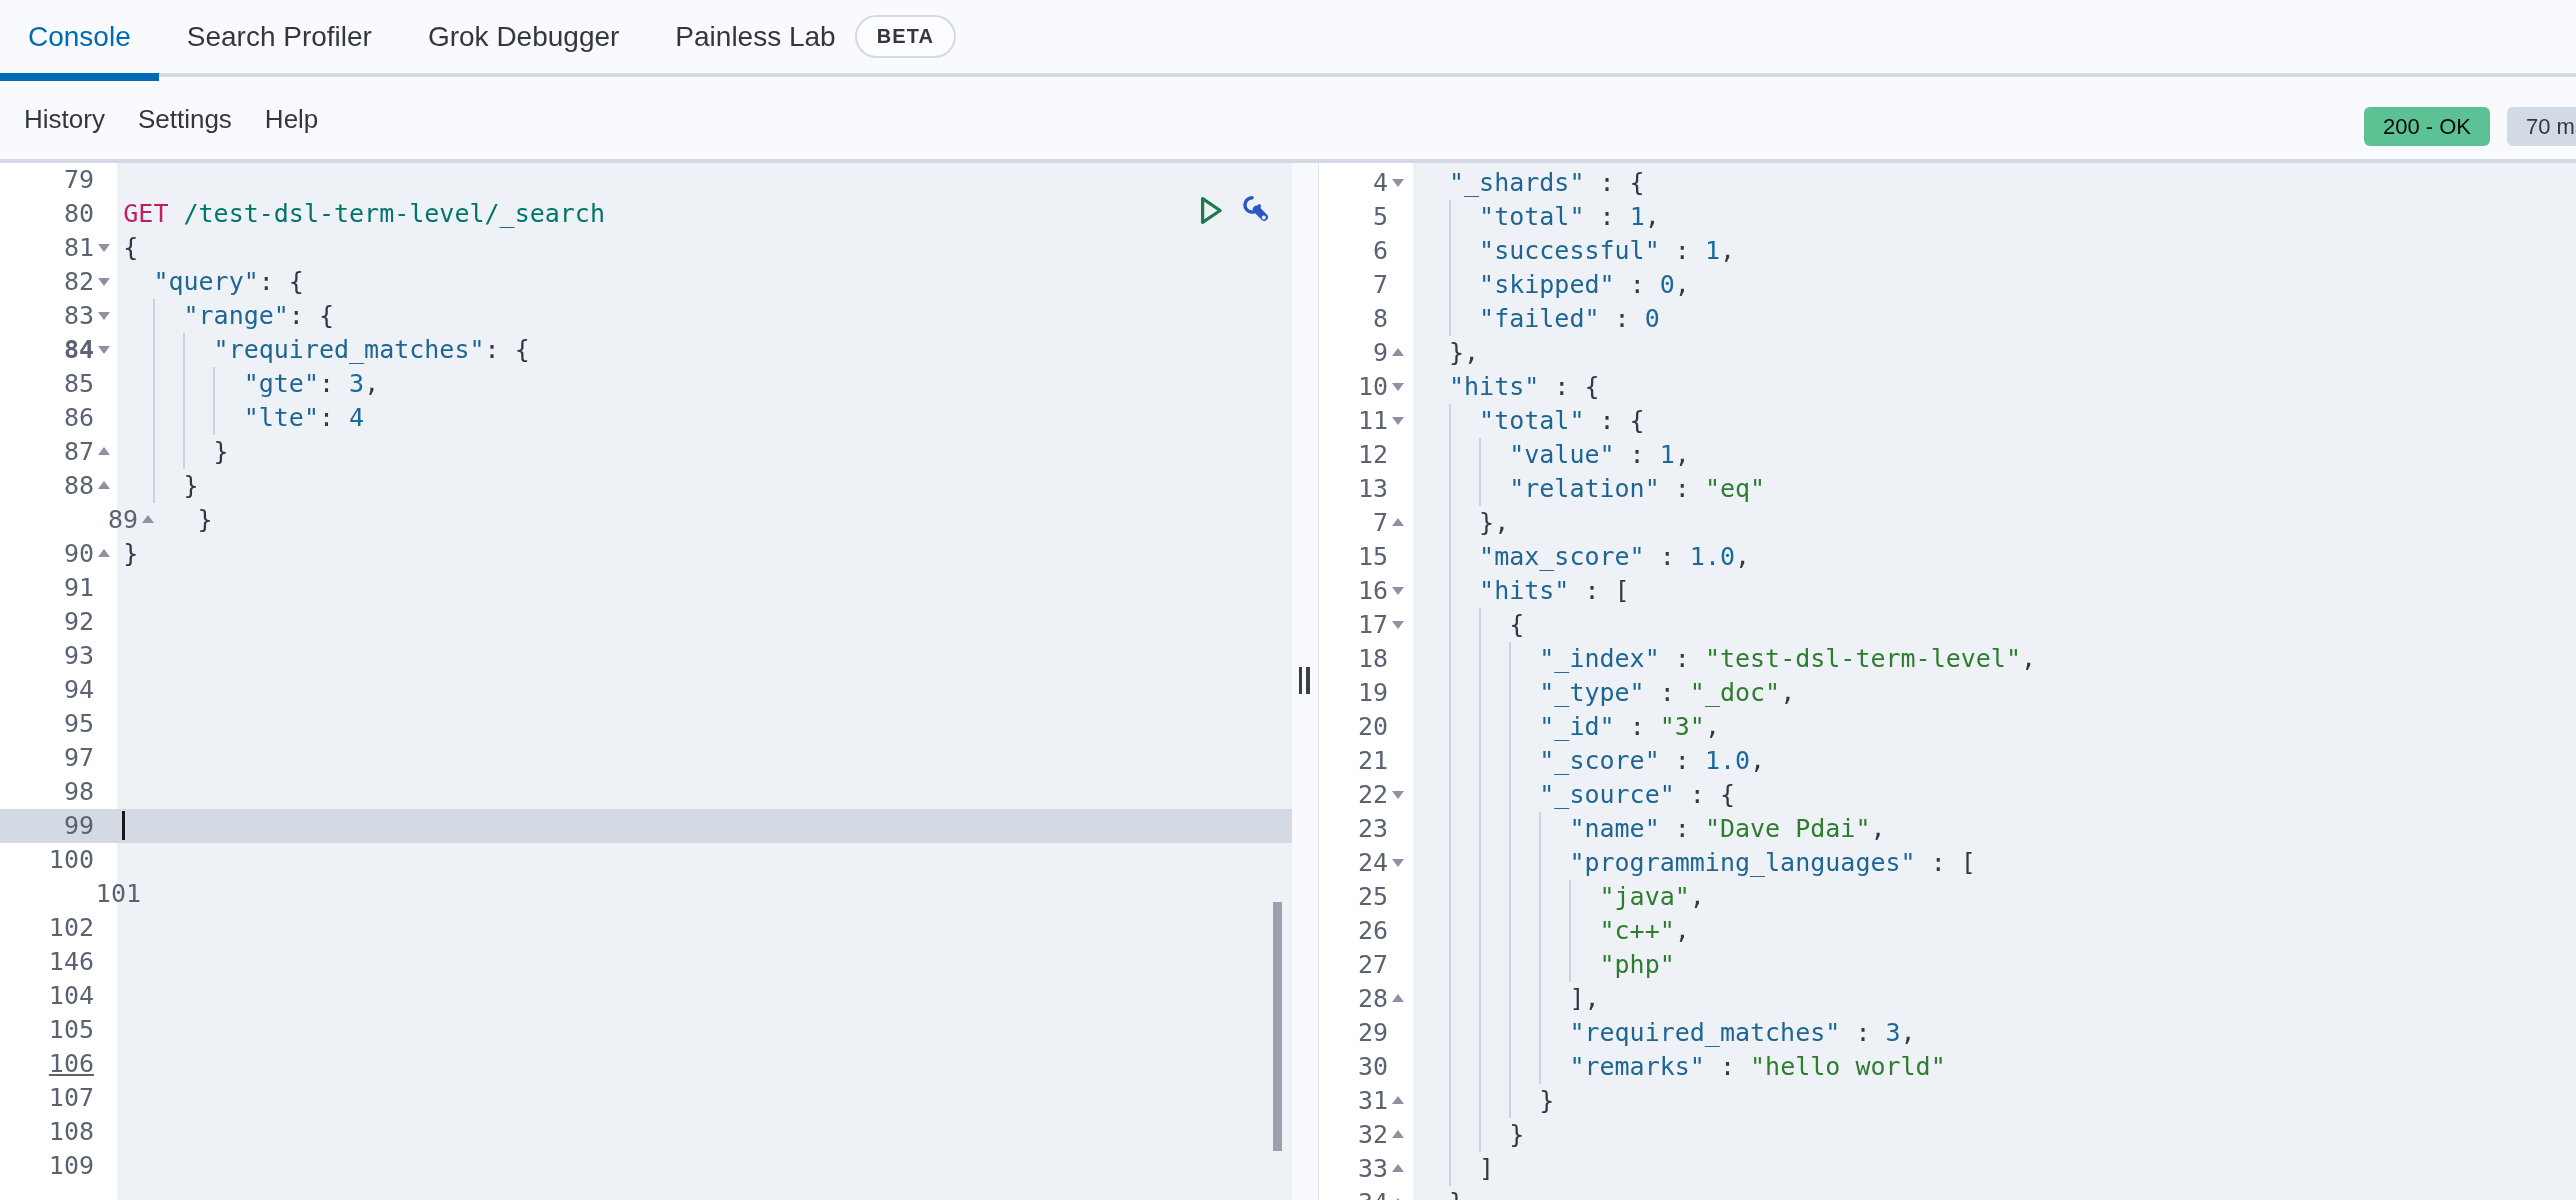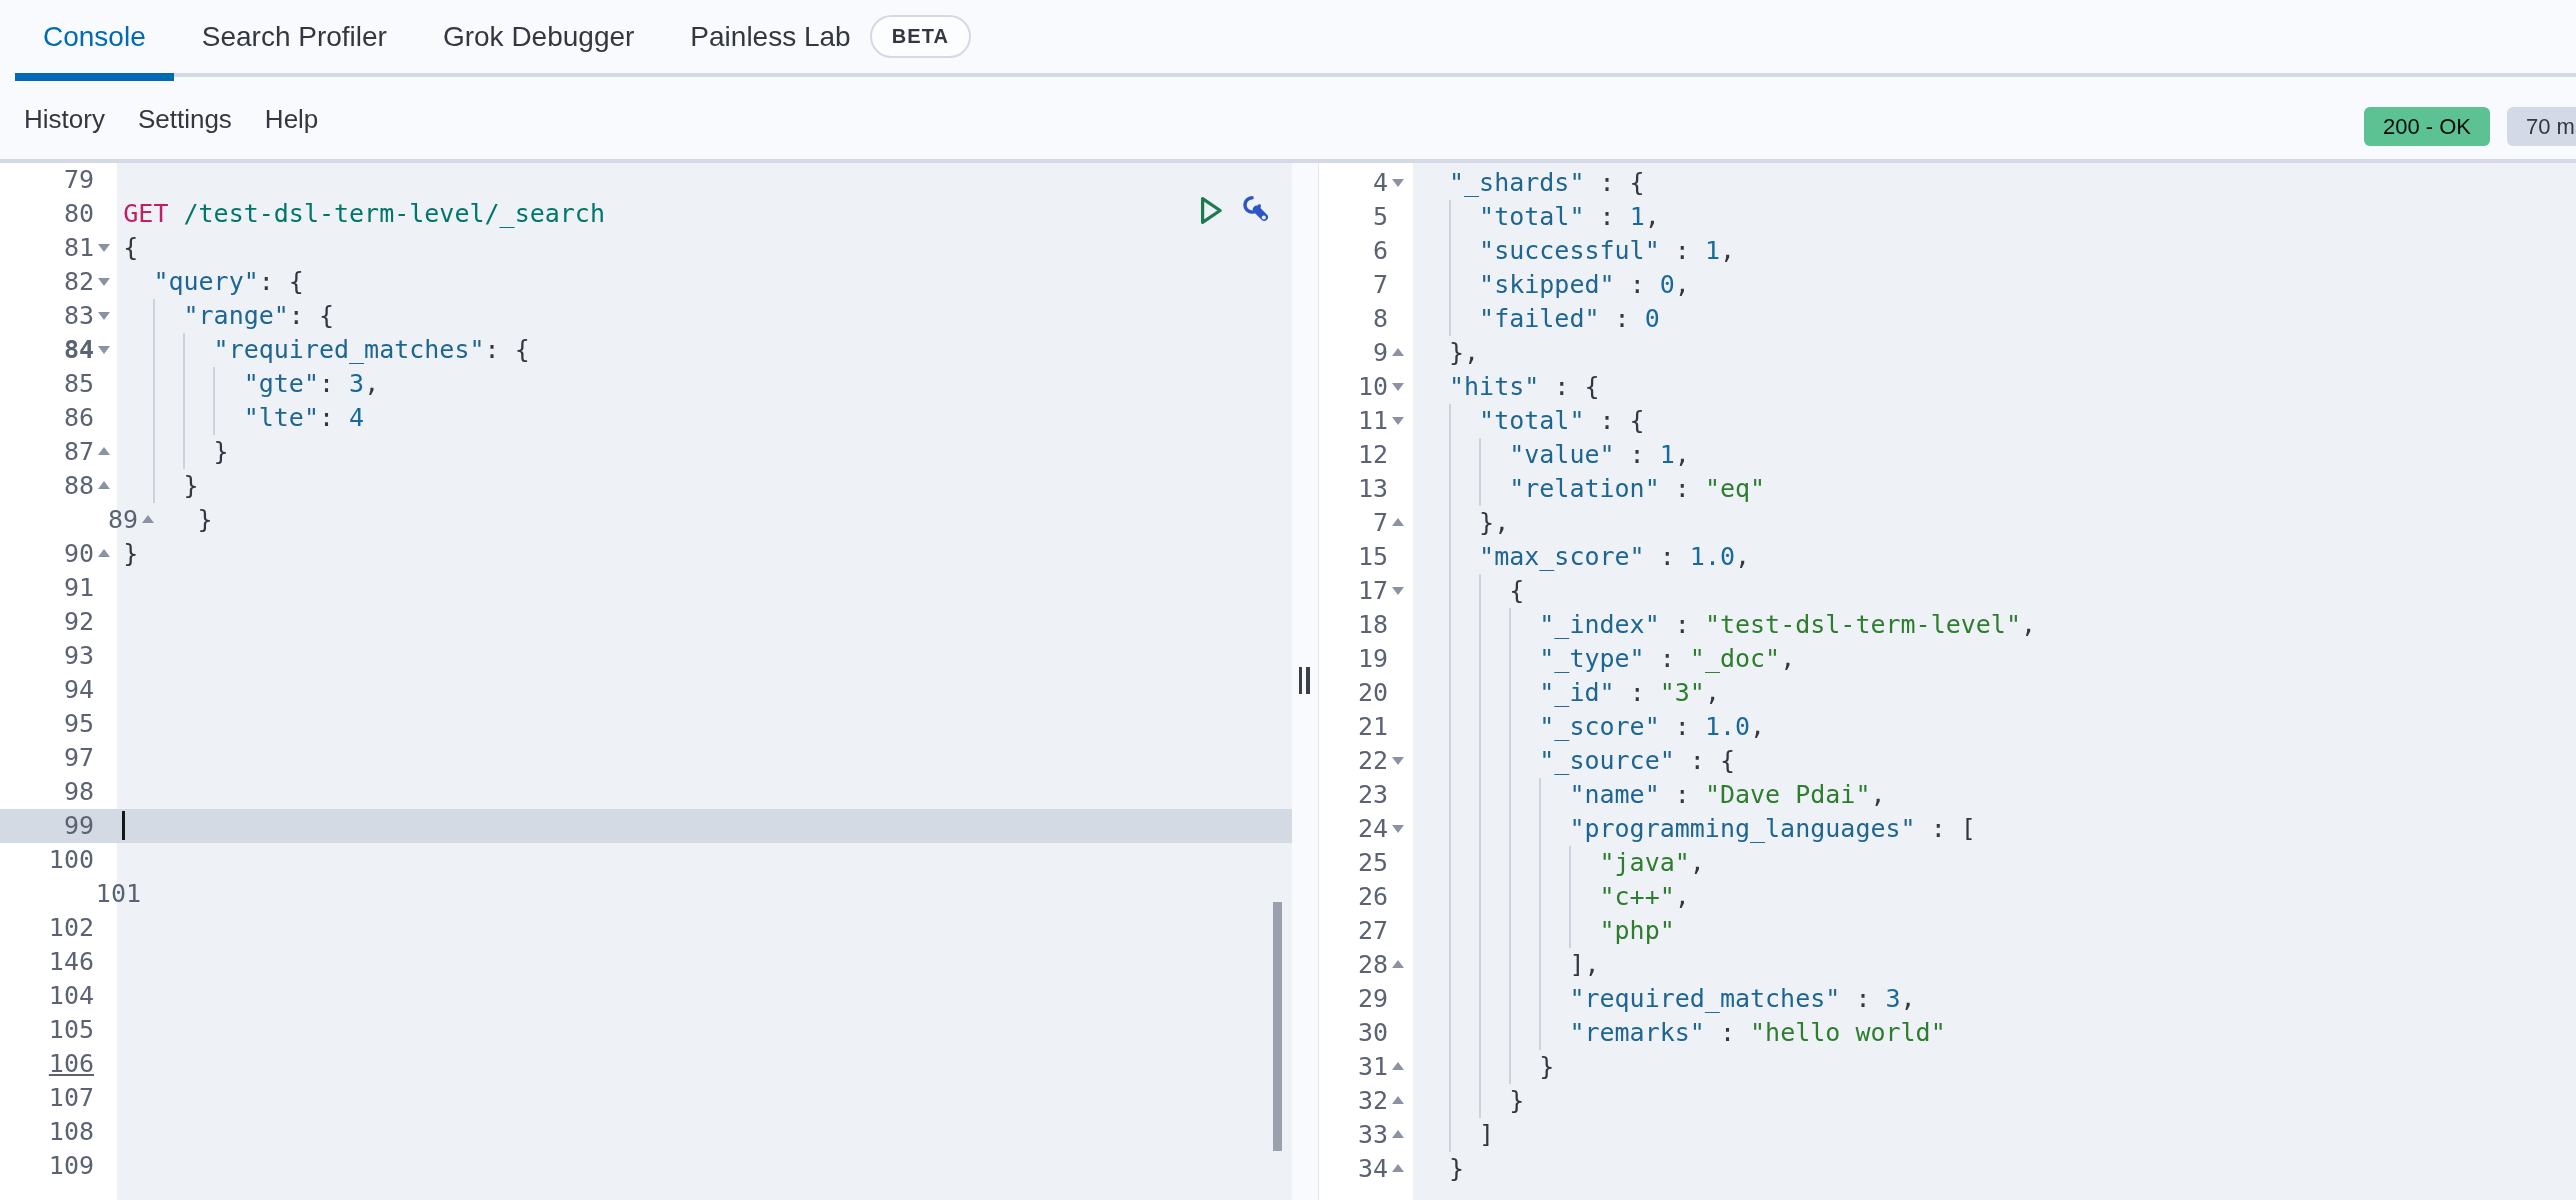--- a/index.html
+++ b/index.html
@@ -2,21 +2,21 @@
 <html style="font-size:11.7px"><head>
 <meta charset="utf-8">
 <style>
   html,body{margin:0;padding:0}
   body{
     position:relative;width:2576px;height:1201px;overflow:hidden;
     background:#f8fafd;color:#343741;
     font-family:"Liberation Sans",sans-serif;
   }
   
-  .tabbar{position:absolute;left:15px;top:0;right:0;height:81px}
+  .tabbar{position:absolute;left:0;top:0;right:0;height:81px}
   .tabline{position:absolute;left:0;right:0;top:73px;height:3.7px;background:#d3dae6}
   .tabs{position:absolute;left:0;top:0;height:73px;display:flex}
   .tab{position:relative;display:flex;align-items:center;padding:0 28px;
        font-size:28px;font-weight:500;color:#343741;white-space:nowrap;cursor:pointer}
   .tab.active{color:#006bb4}
   .tab.active::after{content:"";position:absolute;left:0;right:0;top:73px;height:8px;background:#006bb4}
   .beta{margin-left:19px;border:2.2px solid #d3dae6;border-radius:731px;padding:0 20px;height:39px;
         display:flex;align-items:center;font-size:20px;font-weight:700;letter-spacing:1.1px;
         color:#343741;background:#fcfdff}
   
@@ -335,20 +335,27 @@
           <i class="arr arr-up"></i>
         </span>
         <div class="code"><b class="guide" style="left: 36px;"></b><span style="color: rgb(52, 55, 65);">    },</span></div>
       </div>
       <div class="row">
         <span class="ln" style="width: 70px;">15</span>
         <span class="fold" style="width: 25px;"></span>
         <div class="code"><b class="guide" style="left: 36px;"></b><span style="color: rgb(52, 55, 65);">    </span><span style="color: rgb(30, 101, 146);">"max_score"</span><span style="color: rgb(52, 55, 65);"> : </span><span style="color: rgb(24, 105, 156);">1.0</span><span style="color: rgb(52, 55, 65);">,</span></div>
       </div>
       <div class="row">
+        <span class="ln" style="width: 70px;">16</span>
+        <span class="fold" style="width: 25px;">
+          <i class="arr arr-down"></i>
+        </span>
+        <div class="code"><b class="guide" style="left: 36px;"></b><span style="color: rgb(52, 55, 65);">    </span><span style="color: rgb(30, 101, 146);">"hits"</span><span style="color: rgb(52, 55, 65);"> : [</span></div>
+      </div>
+      <div class="row">
         <span class="ln" style="width: 70px;">17</span>
         <span class="fold" style="width: 25px;">
           <i class="arr arr-down"></i>
         </span>
         <div class="code"><b class="guide" style="left: 36px;"></b><b class="guide" style="left: 66px;"></b><span style="color: rgb(52, 55, 65);">      {</span></div>
       </div>
       <div class="row">
         <span class="ln" style="width: 70px;">18</span>
         <span class="fold" style="width: 25px;"></span>
         <div class="code"><b class="guide" style="left: 36px;"></b><b class="guide" style="left: 66px;"></b><b class="guide" style="left: 96px;"></b><span style="color: rgb(52, 55, 65);">        </span><span style="color: rgb(30, 101, 146);">"_index"</span><span style="color: rgb(52, 55, 65);"> : </span><span style="color: rgb(46, 125, 46);">"test-dsl-term-level"</span><span style="color: rgb(52, 55, 65);">,</span></div>

